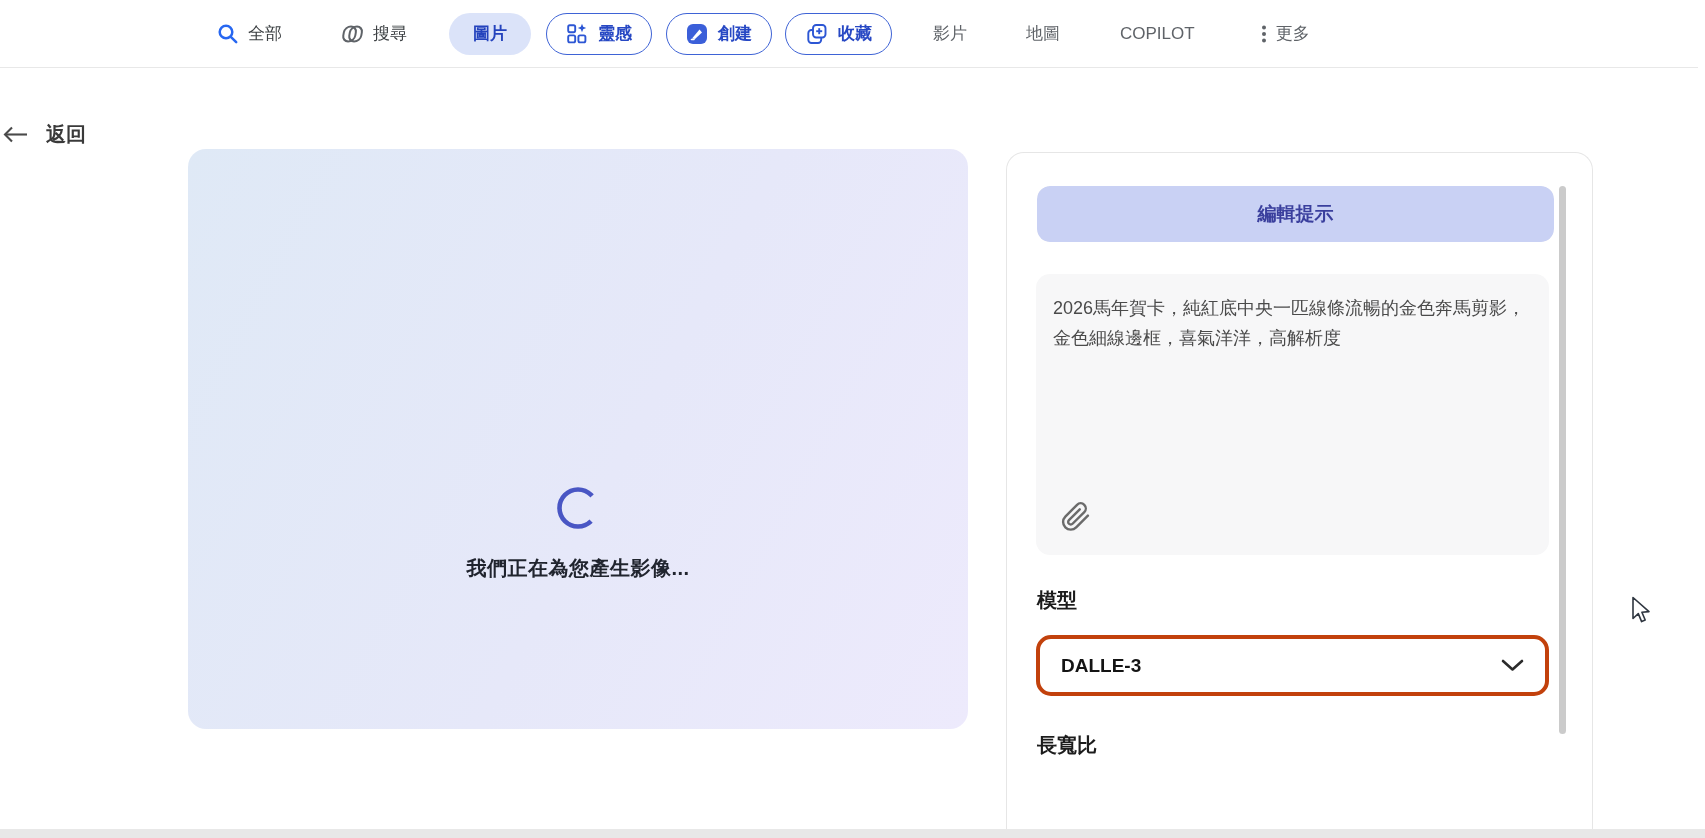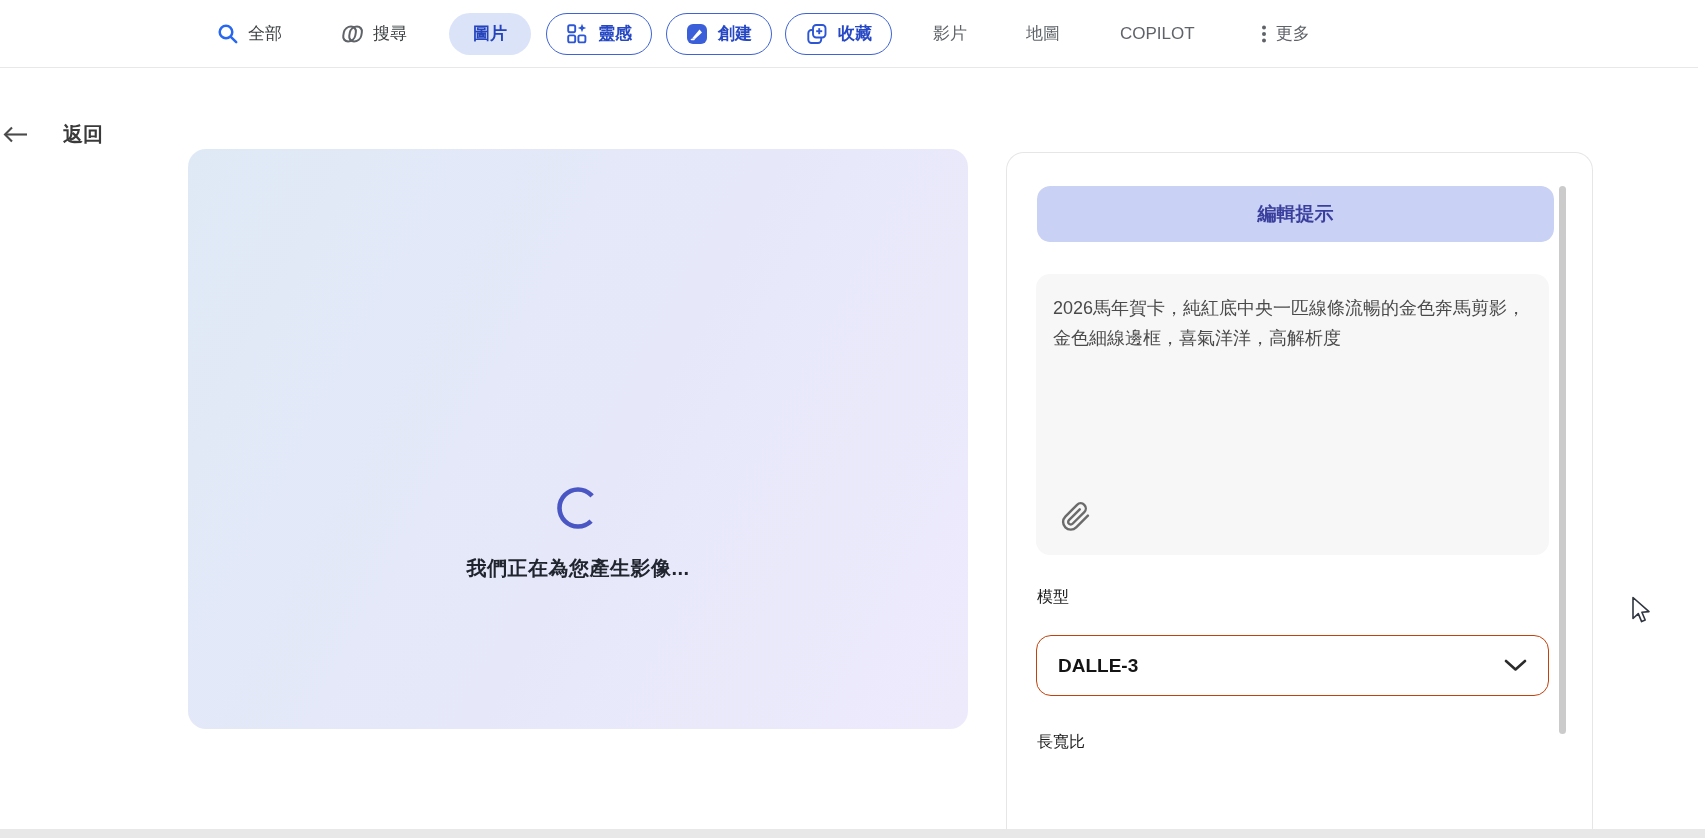--- a/index.html
+++ b/index.html
@@ -22,21 +22,21 @@
     height:42px; padding:0 24px; border-radius:21px;
     display:flex; align-items:center;text-align:center;
   }
   .pill-outline {
     border:1.5px solid #3e63d6; color:#2748c4;
     height:42px; padding:0 19px; border-radius:21px;
     display:flex; align-items:center; gap:10px; font-weight:600;
   }
 
   
-  .back { position:absolute; left:2px; top:121px; display:flex; align-items:center; gap:34px; cursor:pointer; }
+  .back { position:absolute; left:2px; top:121px; display:flex; align-items:center; gap:17px; cursor:pointer; }
   .back-label { font-size:20px; font-weight:bold; color:#3a3a3a; }
 
   
   .canvas {
     position:absolute; left:188px; top:149px; width:780px; height:580px;
     border-radius:18px;
     background:linear-gradient(118deg,#dfe9f6 0%,#e6e8f9 55%,#edeafc 100%);
     display:flex; flex-direction:column; align-items:center;
   }
   .spinner { margin-top:337px; width:44px; height:44px; animation:spin 1.1s linear infinite; }
@@ -59,26 +59,26 @@
   }
   .tabbar .tab.selected {
     background:#c9d1f4; color:#3a3f9d; font-weight:bold; border-radius:13px;
   }
   .prompt-box {
     position:absolute; left:29px; top:121px; width:513px; height:281px;
     background:#f7f7f8; border-radius:14px; padding:19px 17px;
     font-size:18px; line-height:30px; color:#4a4a4a; cursor:text;
   }
   .attach-btn { position:absolute; left:22px; bottom:18px; width:36px; height:40px; cursor:pointer; }
-  .field-label { position:absolute; left:30px; font-size:16px; font-weight:normal; color:#1c1c1c; }
+  .field-label { position:absolute; left:30px; font-size:20px; font-weight:bold; color:#1c1c1c; }
   .label-model  { top:434px; }
   .label-aspect { top:579px; }
   .dropdown {
     position:absolute; left:29px; width:513px; height:61px;
-    border:1px solid #c2410c; border-radius:15px; background:#fff;
+    border:4px solid #c2410c; border-radius:15px; background:#fff;
     display:flex; align-items:center; padding:0 21px; cursor:pointer;
   }
   .dd-model  { top:482px; }
   .dd-aspect { top:624px; }
   .dd-value { font-size:19px; font-weight:bold; color:#141414; }
   .dd-chevron { margin-left:auto; display:flex; }
   .square-glyph {
     width:26px; height:26px; border:2.5px solid #2c2c2c; border-radius:4px;
     margin-right:22px; flex:0 0 auto;
   }

